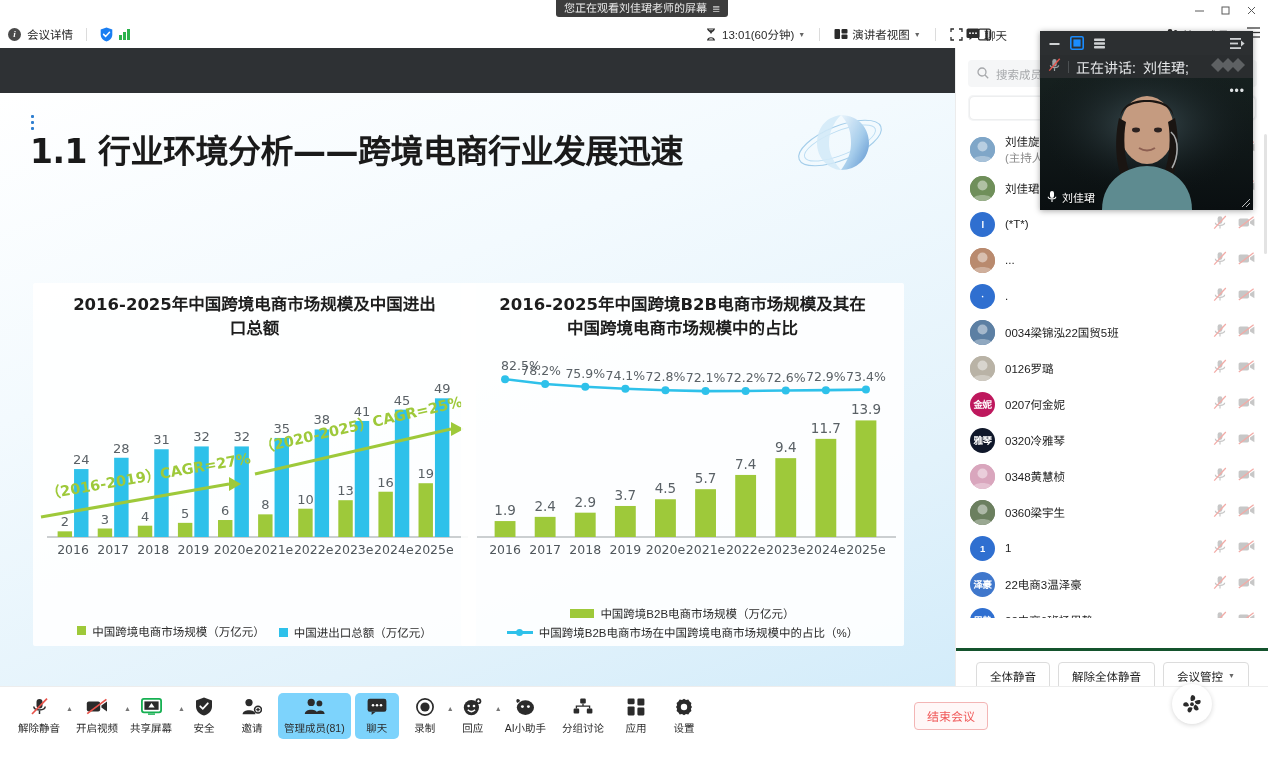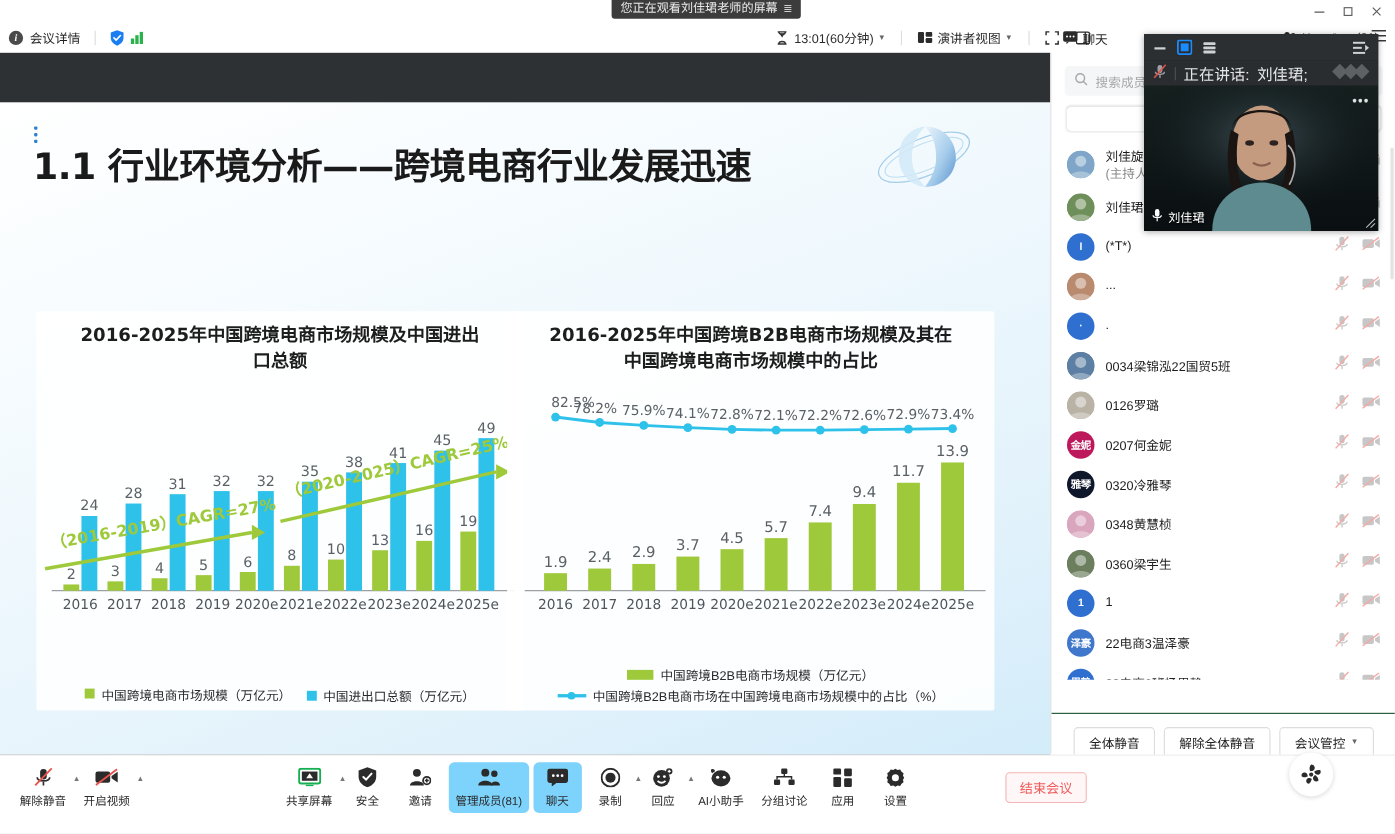--- a/index.html
+++ b/index.html
@@ -125,21 +125,21 @@
     display: flex; align-items: center; justify-content: center;
     font-size: 9.5px; color: #fff; font-weight: bold; letter-spacing: -0.5px;
   }
   .pname { font-size: 11.5px; color: #1c1c1c; flex: 1; white-space: nowrap; overflow: hidden; text-overflow: ellipsis; }
   .pname .sub { color: #8a8a8a; }
   .pstate { display: flex; align-items: center; gap: 11px; flex: none; opacity: .55; }
   .prow.tall { height: 42px; }
 
   .panel-footer {
     position: absolute; left: 0; bottom: 0; width: 313px; height: 52px;
-    border-top: 1px solid #14532d; display: flex; align-items: center; justify-content: center; gap: 8px;
+    border-top: 3px solid #14532d; display: flex; align-items: center; justify-content: center; gap: 8px;
   }
   .pf-btn {
     border: 1px solid #dcdcdc; border-radius: 4px; height: 28px; padding: 0 13px;
     font-size: 11.5px; color: #1c1c1c; display: flex; align-items: center; gap: 5px; background: #fff;
   }
 
   
   .vidwin {
     position: absolute; left: 1040px; top: 31px; width: 213px; height: 179px;
     background: #1d2022; box-shadow: 0 1px 6px rgba(0,0,0,.35); overflow: hidden;
@@ -923,21 +923,21 @@
             <svg width="22" height="17" viewBox="0 0 22 17">
               <rect x="0.8" y="3.4" width="13.4" height="10.2" rx="2" fill="#2b2b2b"></rect>
               <path d="M15.4 7.4 L21 3.6 V13.4 L15.4 9.6 Z" fill="#2b2b2b"></path>
               <line x1="1.2" y1="15.6" x2="20.4" y2="1.4" stroke="#e8524a" stroke-width="1.7"></line>
             </svg>
           </span>
           <div class="tb-label">开启视频</div>
           <span class="tb-caret">▲</span>
         </div>
       </div>
-    <div class="tb-group" id="tb-center" style="margin-left:130px">
+    <div class="tb-group" id="tb-center" style="">
         <div class="tb-item">
           <span class="tb-ico">
             <svg width="21" height="17" viewBox="0 0 21 17">
               <rect x="0.9" y="0.9" width="19.2" height="13.4" rx="2" fill="none" stroke="#16b052" stroke-width="1.8"></rect>
               <rect x="3.4" y="3.4" width="14.2" height="8.4" fill="#2b2b2b"></rect>
               <path d="M10.5 5 L13.6 9.6 H7.4 Z" fill="#fff"></path>
               <rect x="7" y="15.4" width="7" height="1.4" fill="#16b052"></rect>
             </svg>
           </span>
           <div class="tb-label">共享屏幕</div>

